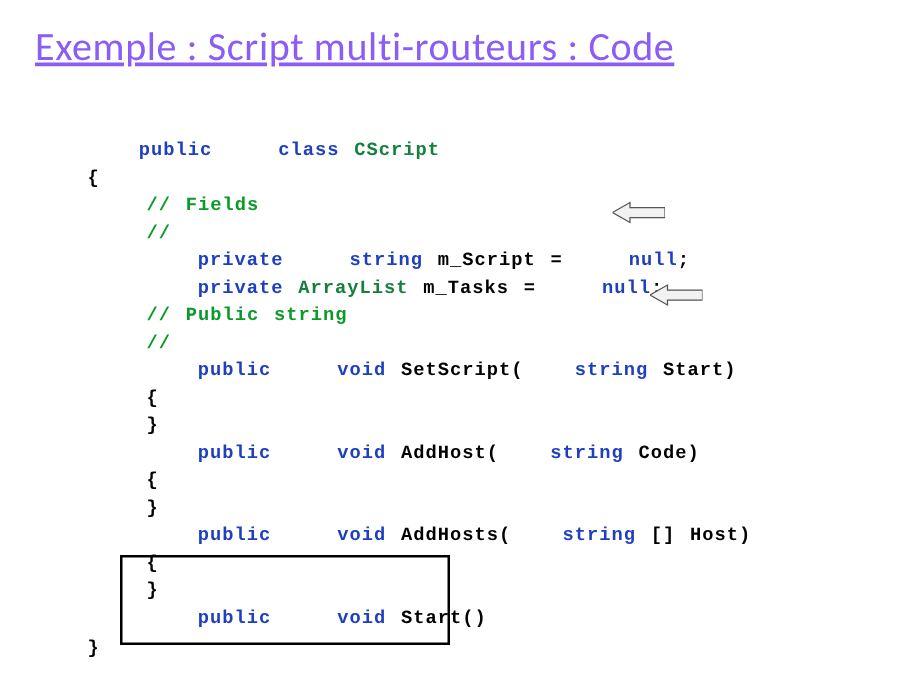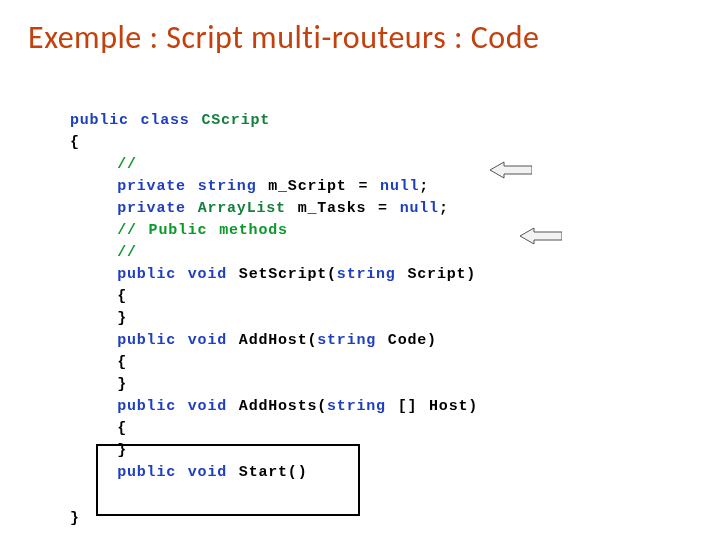--- a/index.html
+++ b/index.html
@@ -16,38 +16,39 @@
     width: 720px;
     height: 540px;
     box-sizing: border-box;
   }
   .title {
     position: absolute;
     top: 18px;
     left: 28px;
     right: 28px;
     font-size: 32px;
-    color: #c2410c;
+    color: #8b5cf6;
     letter-spacing: 0.5px;
+    text-decoration: underline;
   }
   .code-area {
     position: absolute;
     top: 110px;
     left: 70px;
     width: 520px;
     font-family: "Consolas", "Courier New", monospace;
     font-size: 15px;
     line-height: 22px;
     color: #000;
     font-weight: bold;
     letter-spacing: 0.8px;
     word-spacing: 2px;
   }
   .line { white-space: pre; }
-  .kw   { color: #1e3fbf; }   
+  .kw   { color: #1e3fbf; margin-left: 41px; }   
   .type { color: #15803d; }   
   .cm   { color: #0a9a2a; }
   .start-box {
     position: absolute;
     border: 2px solid #000;
     left: 96px;
     top: 444px;
     width: 260px;
     height: 68px;
     pointer-events: none;
@@ -73,27 +74,28 @@
 </head>
 <body>
 
 <div class="slide">
 
   <div class="title">Exemple : Script multi-routeurs : Code</div>
 
   <div class="code-area">
     <div class="line"><span class="kw">public</span><span class="kw"> class</span><span class="type"> CScript</span></div>
     <div class="line">{</div>
+    <div class="line cm">    // Fields</div>
     <div class="line cm">    //</div>
     <div class="line"><span class="kw">    private</span><span class="kw"> string</span><span> m_Script = </span><span class="kw">null</span><span>;</span></div>
     <div class="line"><span class="kw">    private</span><span class="type"> ArrayList</span><span> m_Tasks = </span><span class="kw">null</span><span>;</span></div>
     <div class="line"></div>
-    <div class="line cm">    // Public methods</div>
+    <div class="line cm">    // Public string</div>
     <div class="line cm">    //</div>
-    <div class="line"><span class="kw">    public</span><span class="kw"> void</span><span> SetScript(</span><span class="kw">string</span><span> Script)</span></div>
+    <div class="line"><span class="kw">    public</span><span class="kw"> void</span><span> SetScript(</span><span class="kw">string</span><span> Start)</span></div>
     <div class="line">    {</div>
     <div class="line">    }</div>
     <div class="line"><span class="kw">    public</span><span class="kw"> void</span><span> AddHost(</span><span class="kw">string</span><span> Code)</span></div>
     <div class="line">    {</div>
     <div class="line">    }</div>
     <div class="line"><span class="kw">    public</span><span class="kw"> void</span><span> AddHosts(</span><span class="kw">string</span><span> [] Host)</span></div>
     <div class="line">    {</div>
     <div class="line">    }</div>
     <div class="line"><span class="kw">    public</span><span class="kw"> void</span><span> Start()</span></div>
 

